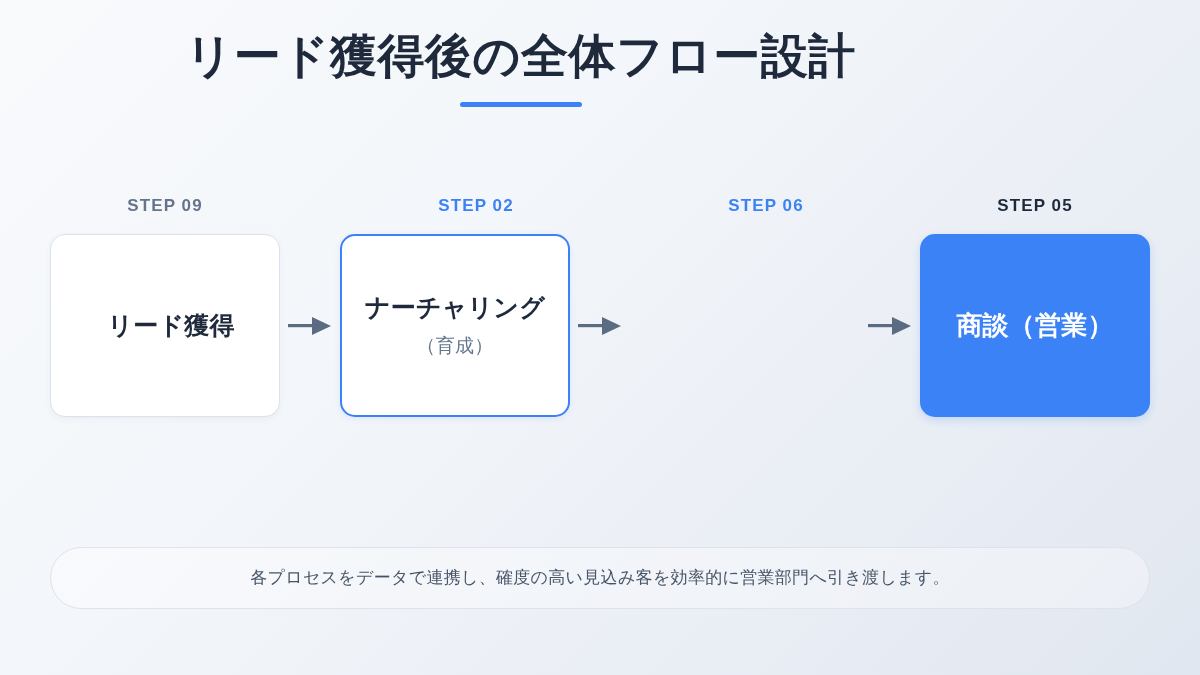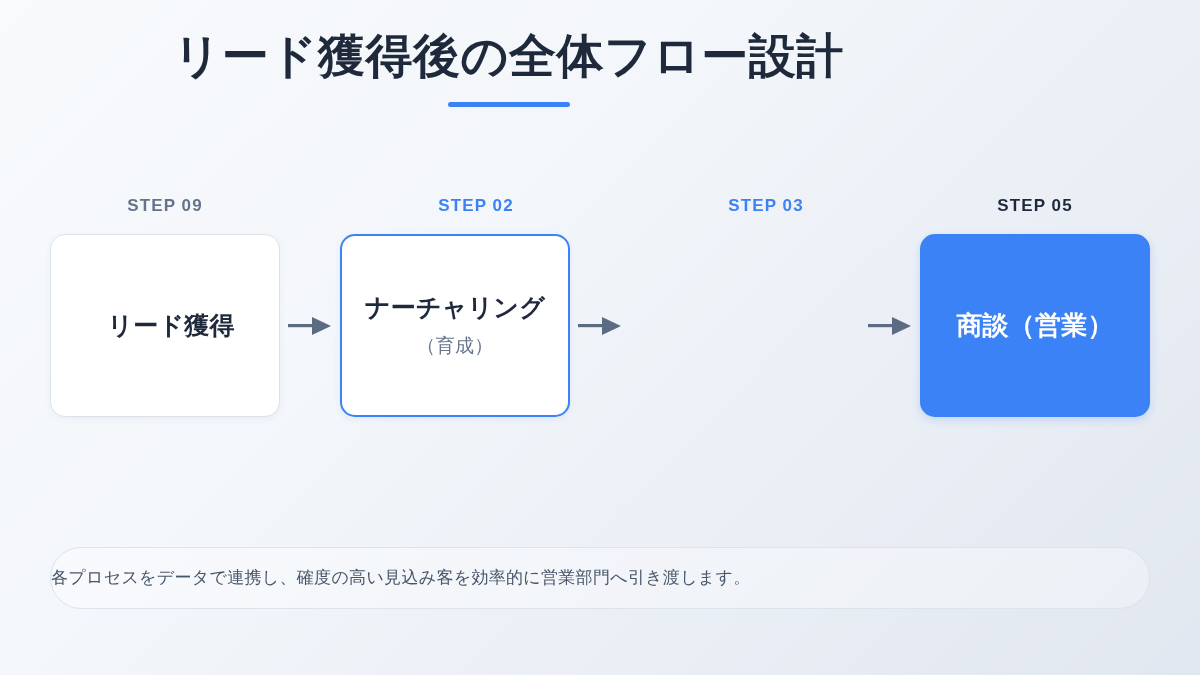--- a/index.html
+++ b/index.html
@@ -21,21 +21,21 @@
     box-sizing: border-box;
     background:
       linear-gradient(135deg, #f8fafc 0%, #f3f6fa 38%, #eaeef5 70%, #e1e7f0 100%);
     overflow: hidden;
   }
 
   
   .title-block {
     position: absolute;
     top: 28px;
-    left: 0;
+    left: 12px;
     width: 1017px;
     text-align: center;
   }
   .slide-title {
     margin: 0;
     font-size: 47px;
     line-height: 1.18;
     font-weight: 700;
     letter-spacing: 0.5px;
     color: #1e293b;
@@ -148,21 +148,21 @@
     left: 50px;
     top: 547px;
     width: 1100px;
     height: 62px;
     box-sizing: border-box;
     border: 1px solid #dde3ec;
     border-radius: 31px;
     background: rgba(255,255,255,0.34);
     display: flex;
     align-items: center;
-    justify-content: flex-start;
+    justify-content: center;
   }
   .note-text {
     font-size: 17px;
     color: #475569;
     letter-spacing: 0.3px;
     line-height: 1.4;
   }
 </style>
 </head>
 <body>
@@ -200,21 +200,21 @@
     </div>
 
     <div class="arrow">
       <svg width="44" height="22" viewBox="0 0 44 22" aria-hidden="true">
         <rect x="0" y="9" width="26" height="3.2" fill="#5b6b82"></rect>
         <polygon points="24,2 43,11 24,20" fill="#5b6b82"></polygon>
       </svg>
     </div>
 
     <div class="step-col">
-      <div class="step-label blue">STEP 03</div>
+      <div class="step-label blue">STEP 06</div>
     </div>
 
     <div class="arrow">
       <svg width="44" height="22" viewBox="0 0 44 22" aria-hidden="true">
         <rect x="0" y="9" width="26" height="3.2" fill="#5b6b82"></rect>
         <polygon points="24,2 43,11 24,20" fill="#5b6b82"></polygon>
       </svg>
     </div>
 
     <div class="step-col">

